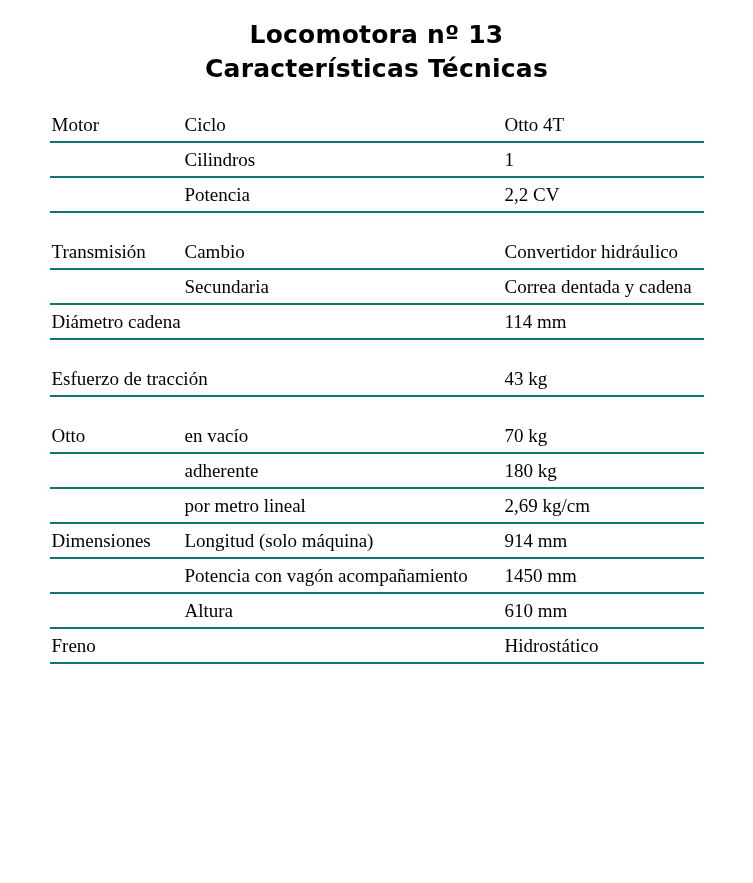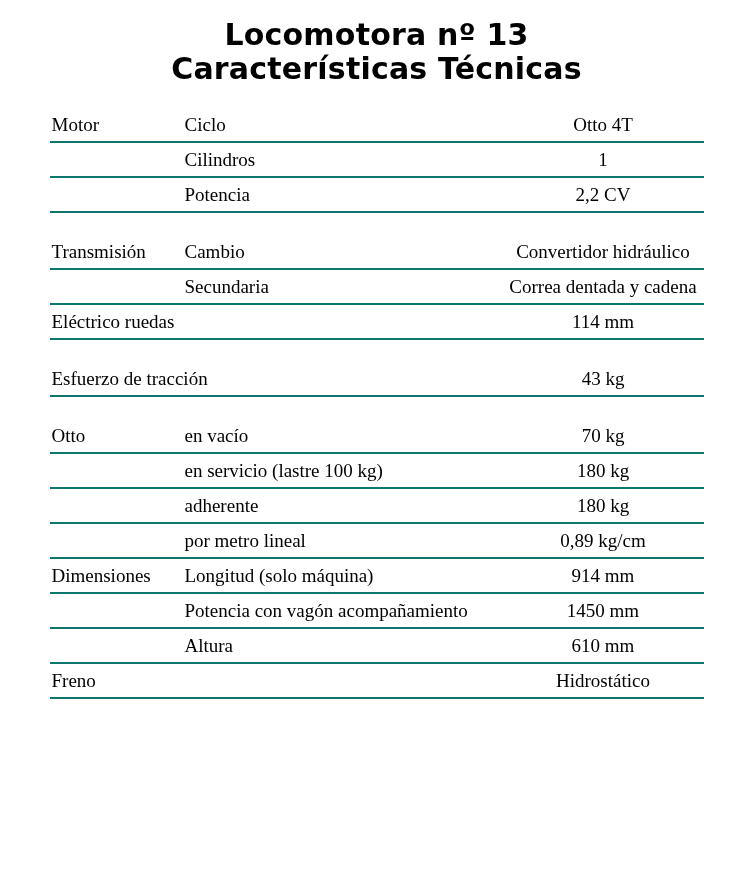--- a/index.html
+++ b/index.html
@@ -21,21 +21,21 @@
     height: 883px;
     box-sizing: border-box;
   }
   .title-block {
     text-align: center;
     padding-top: 18px;
   }
   .title-line {
     font-family: "DejaVu Sans", sans-serif;
     font-weight: bold;
-    font-size: 30px;
+    font-size: 25px;
     line-height: 34px;
     letter-spacing: 0.2px;
     color: #000;
   }
   .table-wrap {
     margin: 0 auto;
     width: 654px;
     padding-top: 22px;
   }
   table.spec {
@@ -64,21 +64,21 @@
   
   tr.spacer td {
     height: 22px;
     padding: 0;
     border: none;
     font-size: 0;
     line-height: 0;
   }
   td.cell-a { padding-left: 2px; }
   td.cell-b { padding-left: 2px; margin-top: 28px; }
-  td.cell-c { padding-left: 4px; text-align: center; }
+  td.cell-c { padding-left: 4px; }
 </style>
 </head>
 <body>
 
 <div class="page">
 
   <div class="title-block">
     <div class="title-line">Locomotora nº 13</div>
     <div class="title-line">Características Técnicas</div>
   </div>
@@ -118,21 +118,21 @@
           <td class="cell-a">Transmisión</td>
           <td class="cell-b">Cambio</td>
           <td class="cell-c">Convertidor  hidráulico</td>
         </tr>
         <tr class="ruled">
           <td class="cell-a"></td>
           <td class="cell-b">Secundaria</td>
           <td class="cell-c">Correa dentada y cadena</td>
         </tr>
         <tr class="ruled">
-          <td class="cell-a">Eléctrico ruedas</td>
+          <td class="cell-a">Diámetro cadena</td>
           <td class="cell-b"></td>
           <td class="cell-c">114 mm</td>
         </tr>
 
         <tr class="spacer">
           <td></td>
           <td></td>
           <td></td>
         </tr>
 
@@ -148,32 +148,27 @@
           <td></td>
         </tr>
 
         <tr class="ruled">
           <td class="cell-a">Otto</td>
           <td class="cell-b">en vacío</td>
           <td class="cell-c">70 kg</td>
         </tr>
         <tr class="ruled">
           <td class="cell-a"></td>
-          <td class="cell-b">en servicio (lastre 100 kg)</td>
-          <td class="cell-c">180 kg</td>
-        </tr>
-        <tr class="ruled">
-          <td class="cell-a"></td>
           <td class="cell-b">adherente</td>
           <td class="cell-c">180 kg</td>
         </tr>
         <tr class="ruled">
           <td class="cell-a"></td>
           <td class="cell-b">por metro lineal</td>
-          <td class="cell-c">0,89 kg/cm</td>
+          <td class="cell-c">2,69 kg/cm</td>
         </tr>
 
         <tr class="ruled">
           <td class="cell-a">Dimensiones</td>
           <td class="cell-b">Longitud (solo máquina)</td>
           <td class="cell-c">914 mm</td>
         </tr>
         <tr class="ruled">
           <td class="cell-a"></td>
           <td class="cell-b">Potencia con vagón acompañamiento</td>

